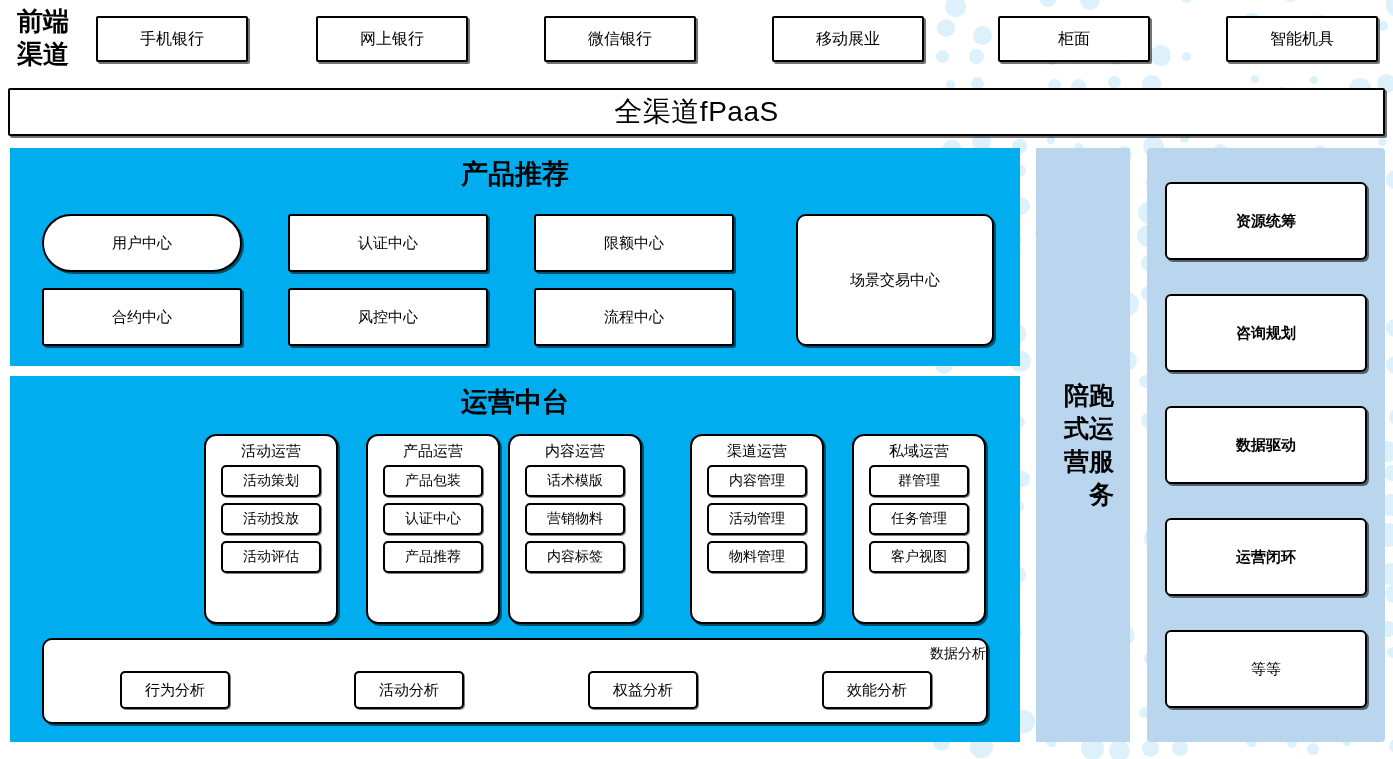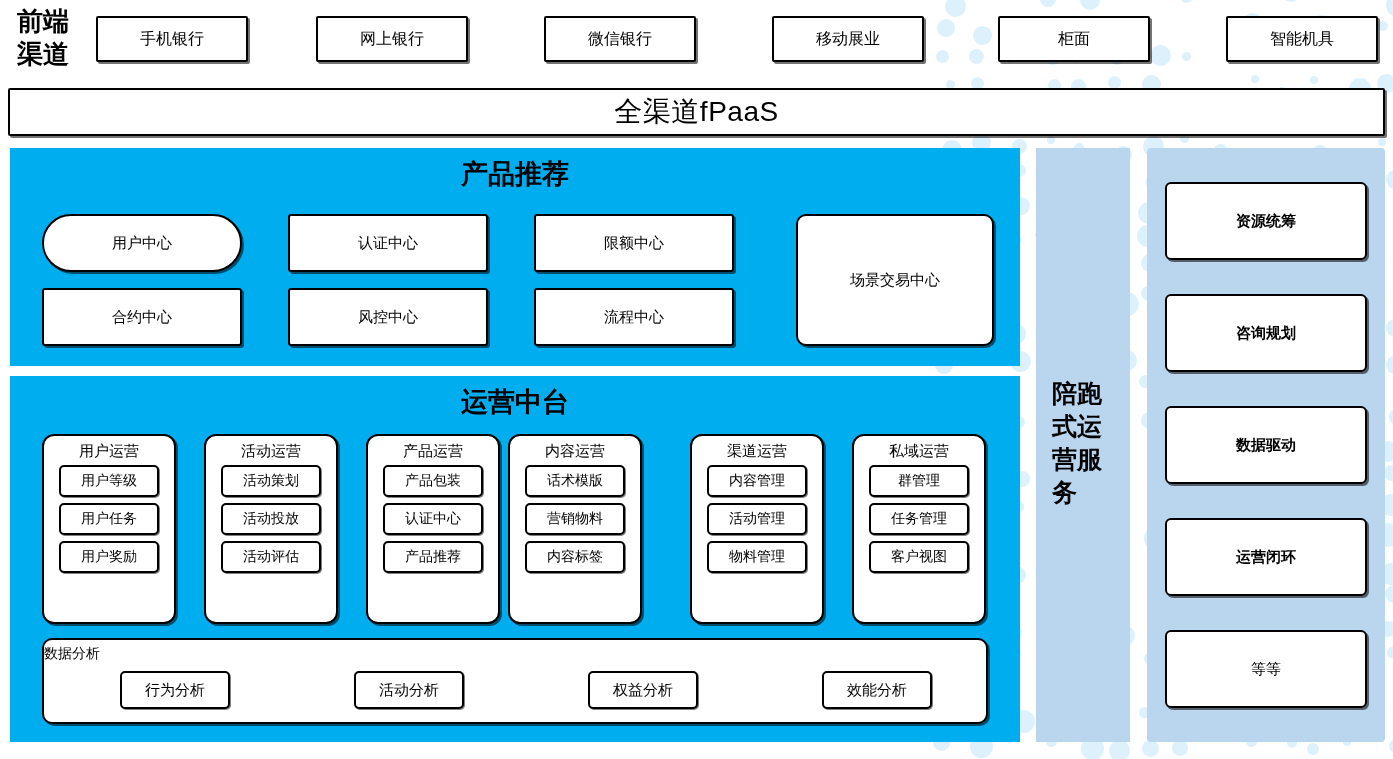--- a/index.html
+++ b/index.html
@@ -85,38 +85,38 @@
     display:flex;align-items:center;justify-content:center;font-size:14px;
     box-shadow:1px 1px 0 rgba(0,0,0,.5);
   }
 
   
   #da-box{
     position:absolute;left:32px;top:262px;width:946px;height:86px;
     background:#fff;border:2px solid #000;border-radius:10px;box-sizing:border-box;
     box-shadow:2px 2px 0 rgba(0,0,0,.55);
   }
-  #da-title{position:absolute;left:0;top:5px;width:100%;text-align:left;font-size:14px;}
+  #da-title{position:absolute;left:0;top:5px;width:100%;text-align:right;font-size:14px;}
   .da-item{
     position:absolute;top:31px;width:110px;height:38px;
     border:2px solid #000;border-radius:5px;background:#fff;box-sizing:border-box;
     display:flex;align-items:center;justify-content:center;font-size:15px;
     box-shadow:1px 1px 0 rgba(0,0,0,.5);
   }
 
   
   #service-strip{
     position:absolute;left:1036px;top:148px;width:94px;height:594px;
     background:#b9d6ee;
     display:flex;align-items:center;justify-content:center;
   }
   #service-strip-text{
     font-size:25px;font-weight:bold;line-height:33px;
-    width:62px;text-align:left;
-    font-family:Liberation Mono, monospace;
+    width:62px;text-align:right;
+    font-family:Liberation Serif, serif;
   }
 
   
   #right-panel{
     position:absolute;left:1147px;top:148px;width:238px;height:594px;
     background:#b9d6ee;border-radius:4px;
   }
   .rp-bx{
     position:absolute;left:18px;width:202px;height:78px;
     background:#fff;border:2px solid #000;border-radius:6px;box-sizing:border-box;
@@ -411,26 +411,20 @@
     <div id="ops-panel" class="cyan-panel">
       <div class="panel-title">运营中台</div>
 
       <div id="da-box">
         <div id="da-title">数据分析</div>
       <div class="da-item" style="left: 76px;">行为分析</div>
           <div class="da-item" style="left: 310px;">活动分析</div>
           <div class="da-item" style="left: 544px;">权益分析</div>
           <div class="da-item" style="left: 778px;">效能分析</div>
         </div>
-    <div class="ops-col" style="left: 32px;">
-          <div class="ops-col-title">用户运营</div>
-          <div class="ops-item">用户等级</div>
-          <div class="ops-item">用户任务</div>
-          <div class="ops-item">用户奖励</div>
-        </div>
         <div class="ops-col" style="left: 194px;">
           <div class="ops-col-title">活动运营</div>
           <div class="ops-item">活动策划</div>
           <div class="ops-item">活动投放</div>
           <div class="ops-item">活动评估</div>
         </div>
         <div class="ops-col" style="left: 356px;">
           <div class="ops-col-title">产品运营</div>
           <div class="ops-item">产品包装</div>
           <div class="ops-item">认证中心</div>

